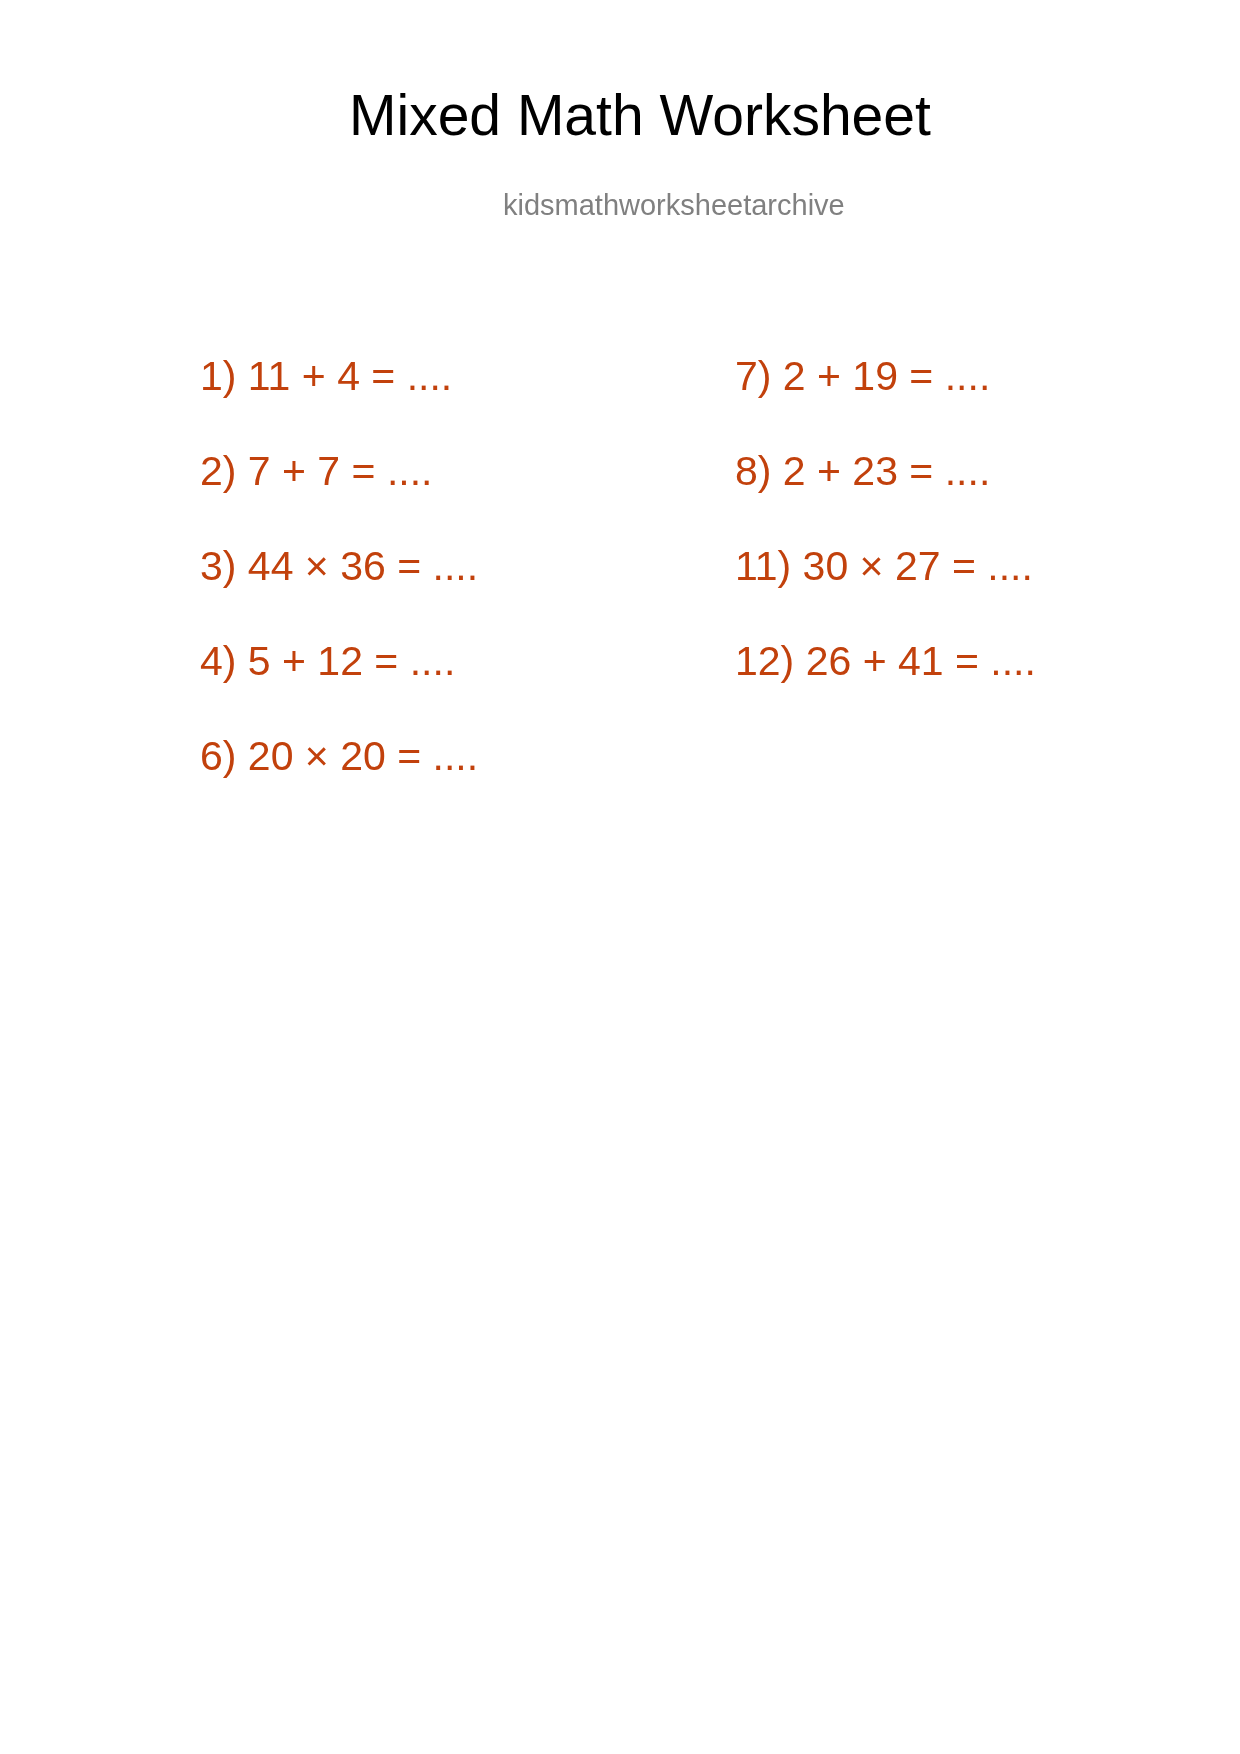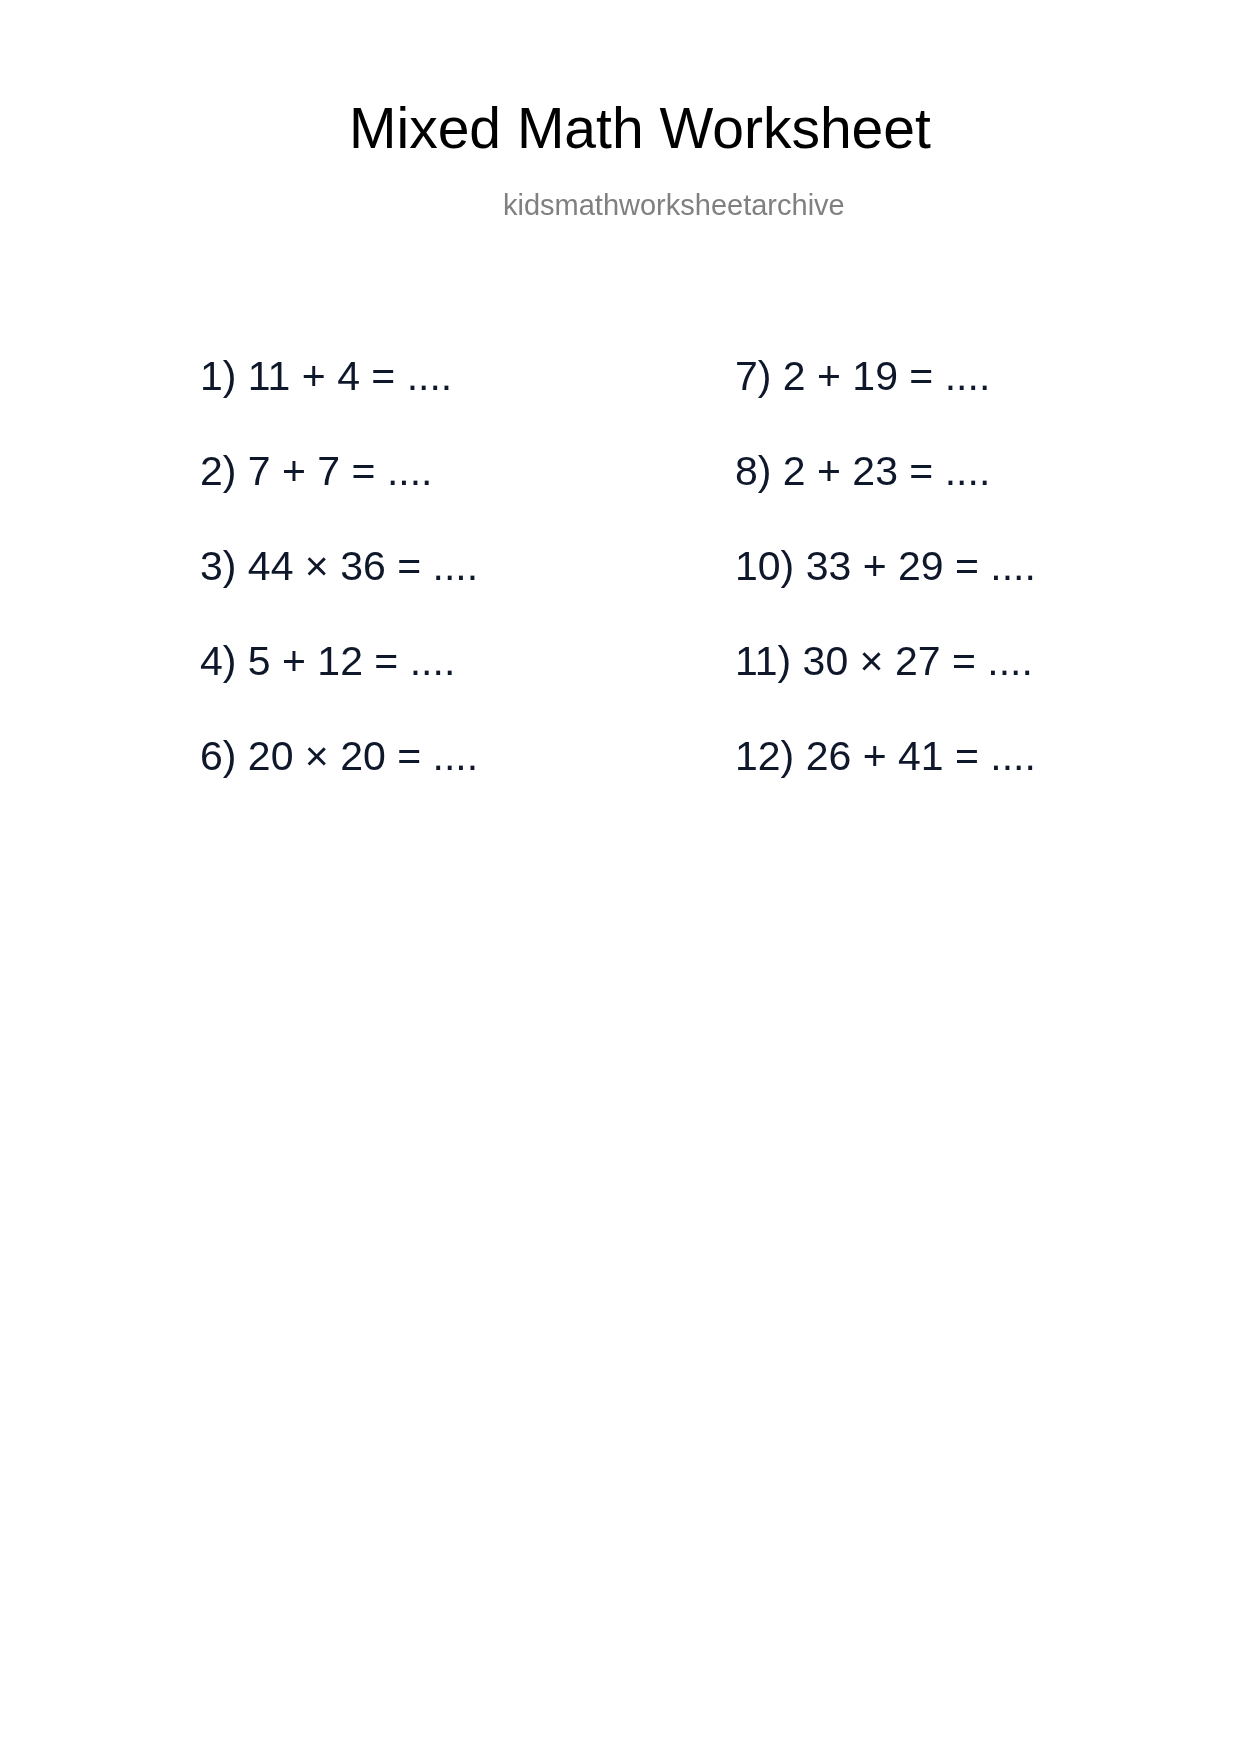--- a/index.html
+++ b/index.html
@@ -11,21 +11,21 @@
       width: 1240px;
       height: 1754px;
       position: relative;
       overflow: hidden;
       font-family: "Liberation Sans", sans-serif;
       color: #000000;
     }
     .title {
       position: absolute;
       left: 349px;
-      top: 95px;
+      top: 82px;
       font-size: 57px;
       line-height: 66px;
       white-space: nowrap;
       color: #000000;
     }
     .subtitle {
       position: absolute;
       left: 503px;
       top: 180px;
       font-size: 29px;
@@ -37,36 +37,35 @@
       position: absolute;
       top: 352px;
     }
     .column.left { left: 200px; }
     .column.right { left: 699px; margin-left: 36px; }
     .problem {
       height: 95px;
       font-size: 41px;
       line-height: 48px;
       white-space: nowrap;
-      color: #0f172a;
+      color: #c2410c;
     }
   </style>
 </head>
 <body>
 
 <div class="title">Mixed Math Worksheet</div>
 <div class="subtitle">kidsmathworksheetarchive</div>
 
 <div class="column left">
   <div class="problem">1) 11 + 4 = ....</div>
   <div class="problem">2) 7 + 7 = ....</div>
   <div class="problem">3) 44 × 36 = ....</div>
   <div class="problem">4) 5 + 12 = ....</div>
   <div class="problem">6) 20 × 20 = ....</div>
 </div>
 
 <div class="column right">
   <div class="problem">7) 2 + 19 = ....</div>
   <div class="problem">8) 2 + 23 = ....</div>
-  <div class="problem">10) 33 + 29 = ....</div>
   <div class="problem">11) 30 × 27 = ....</div>
   <div class="problem">12) 26 + 41 = ....</div>
 </div>
 
 </body></html>

